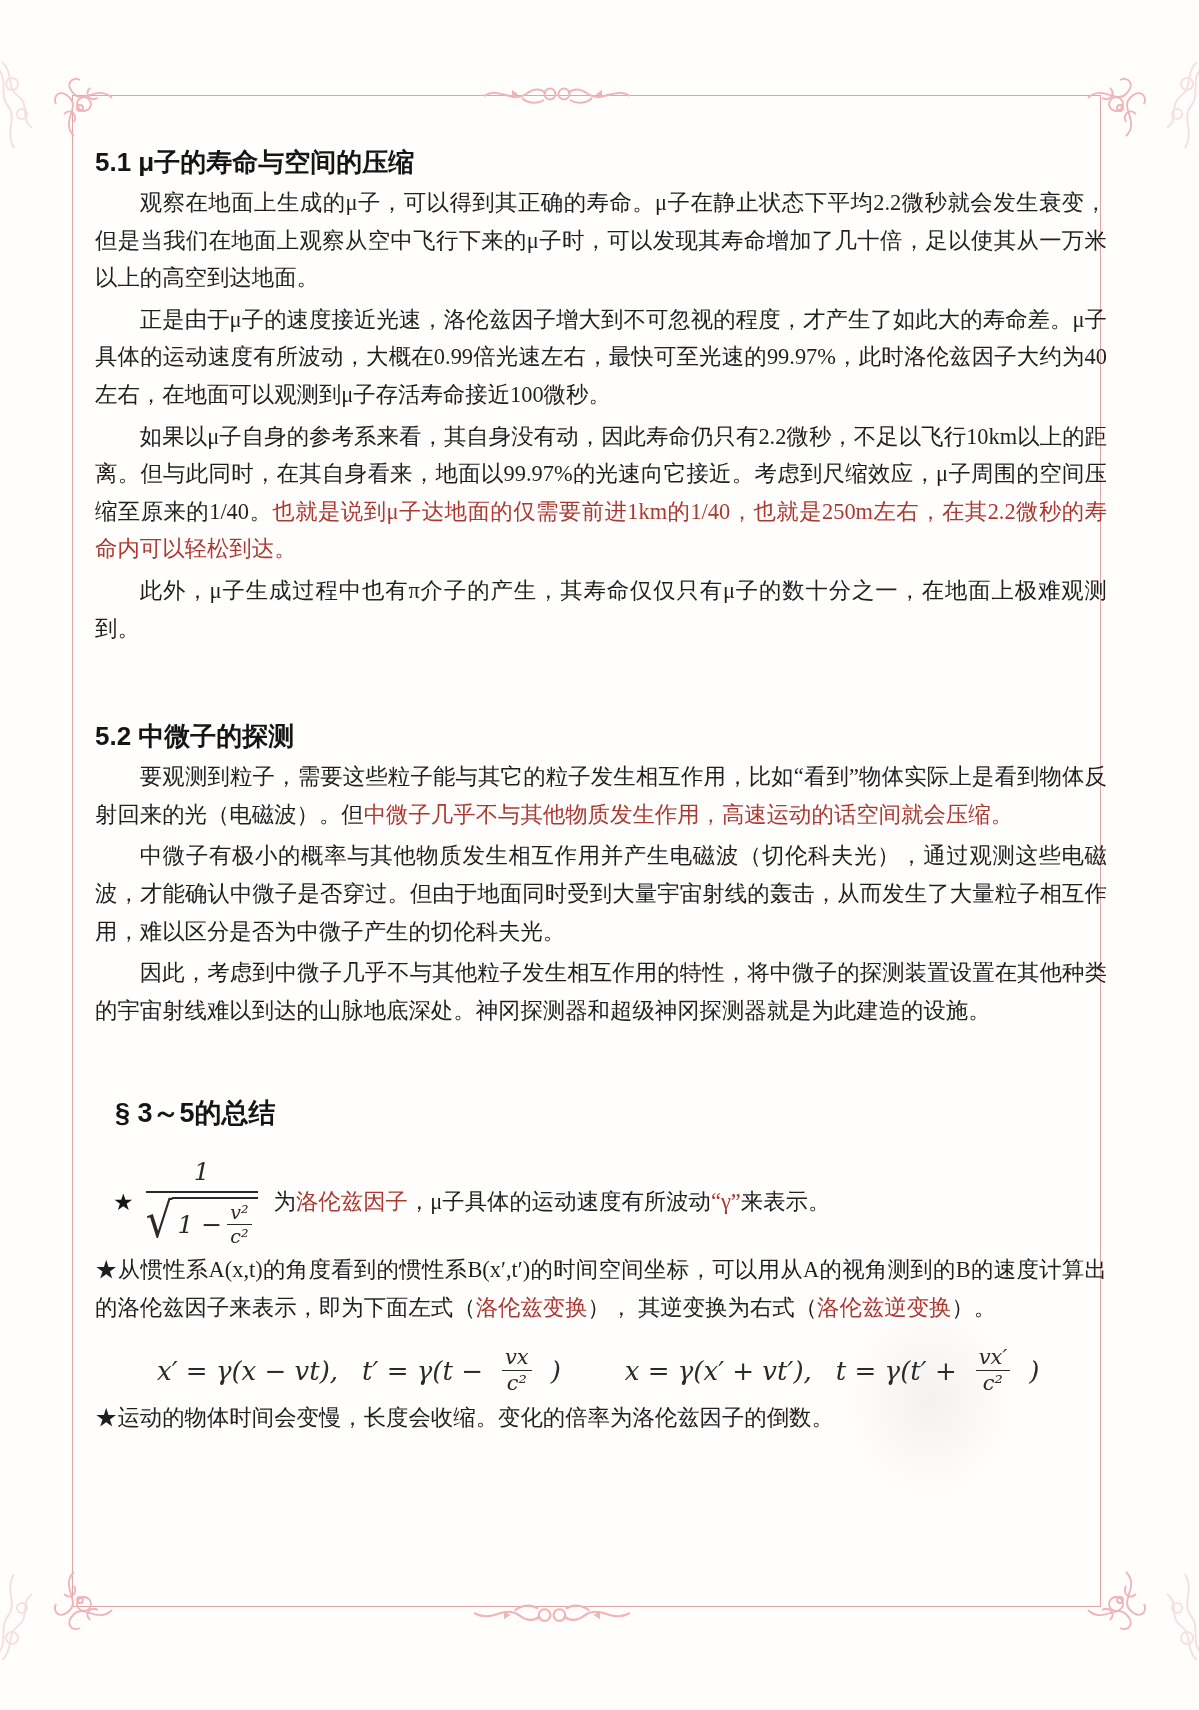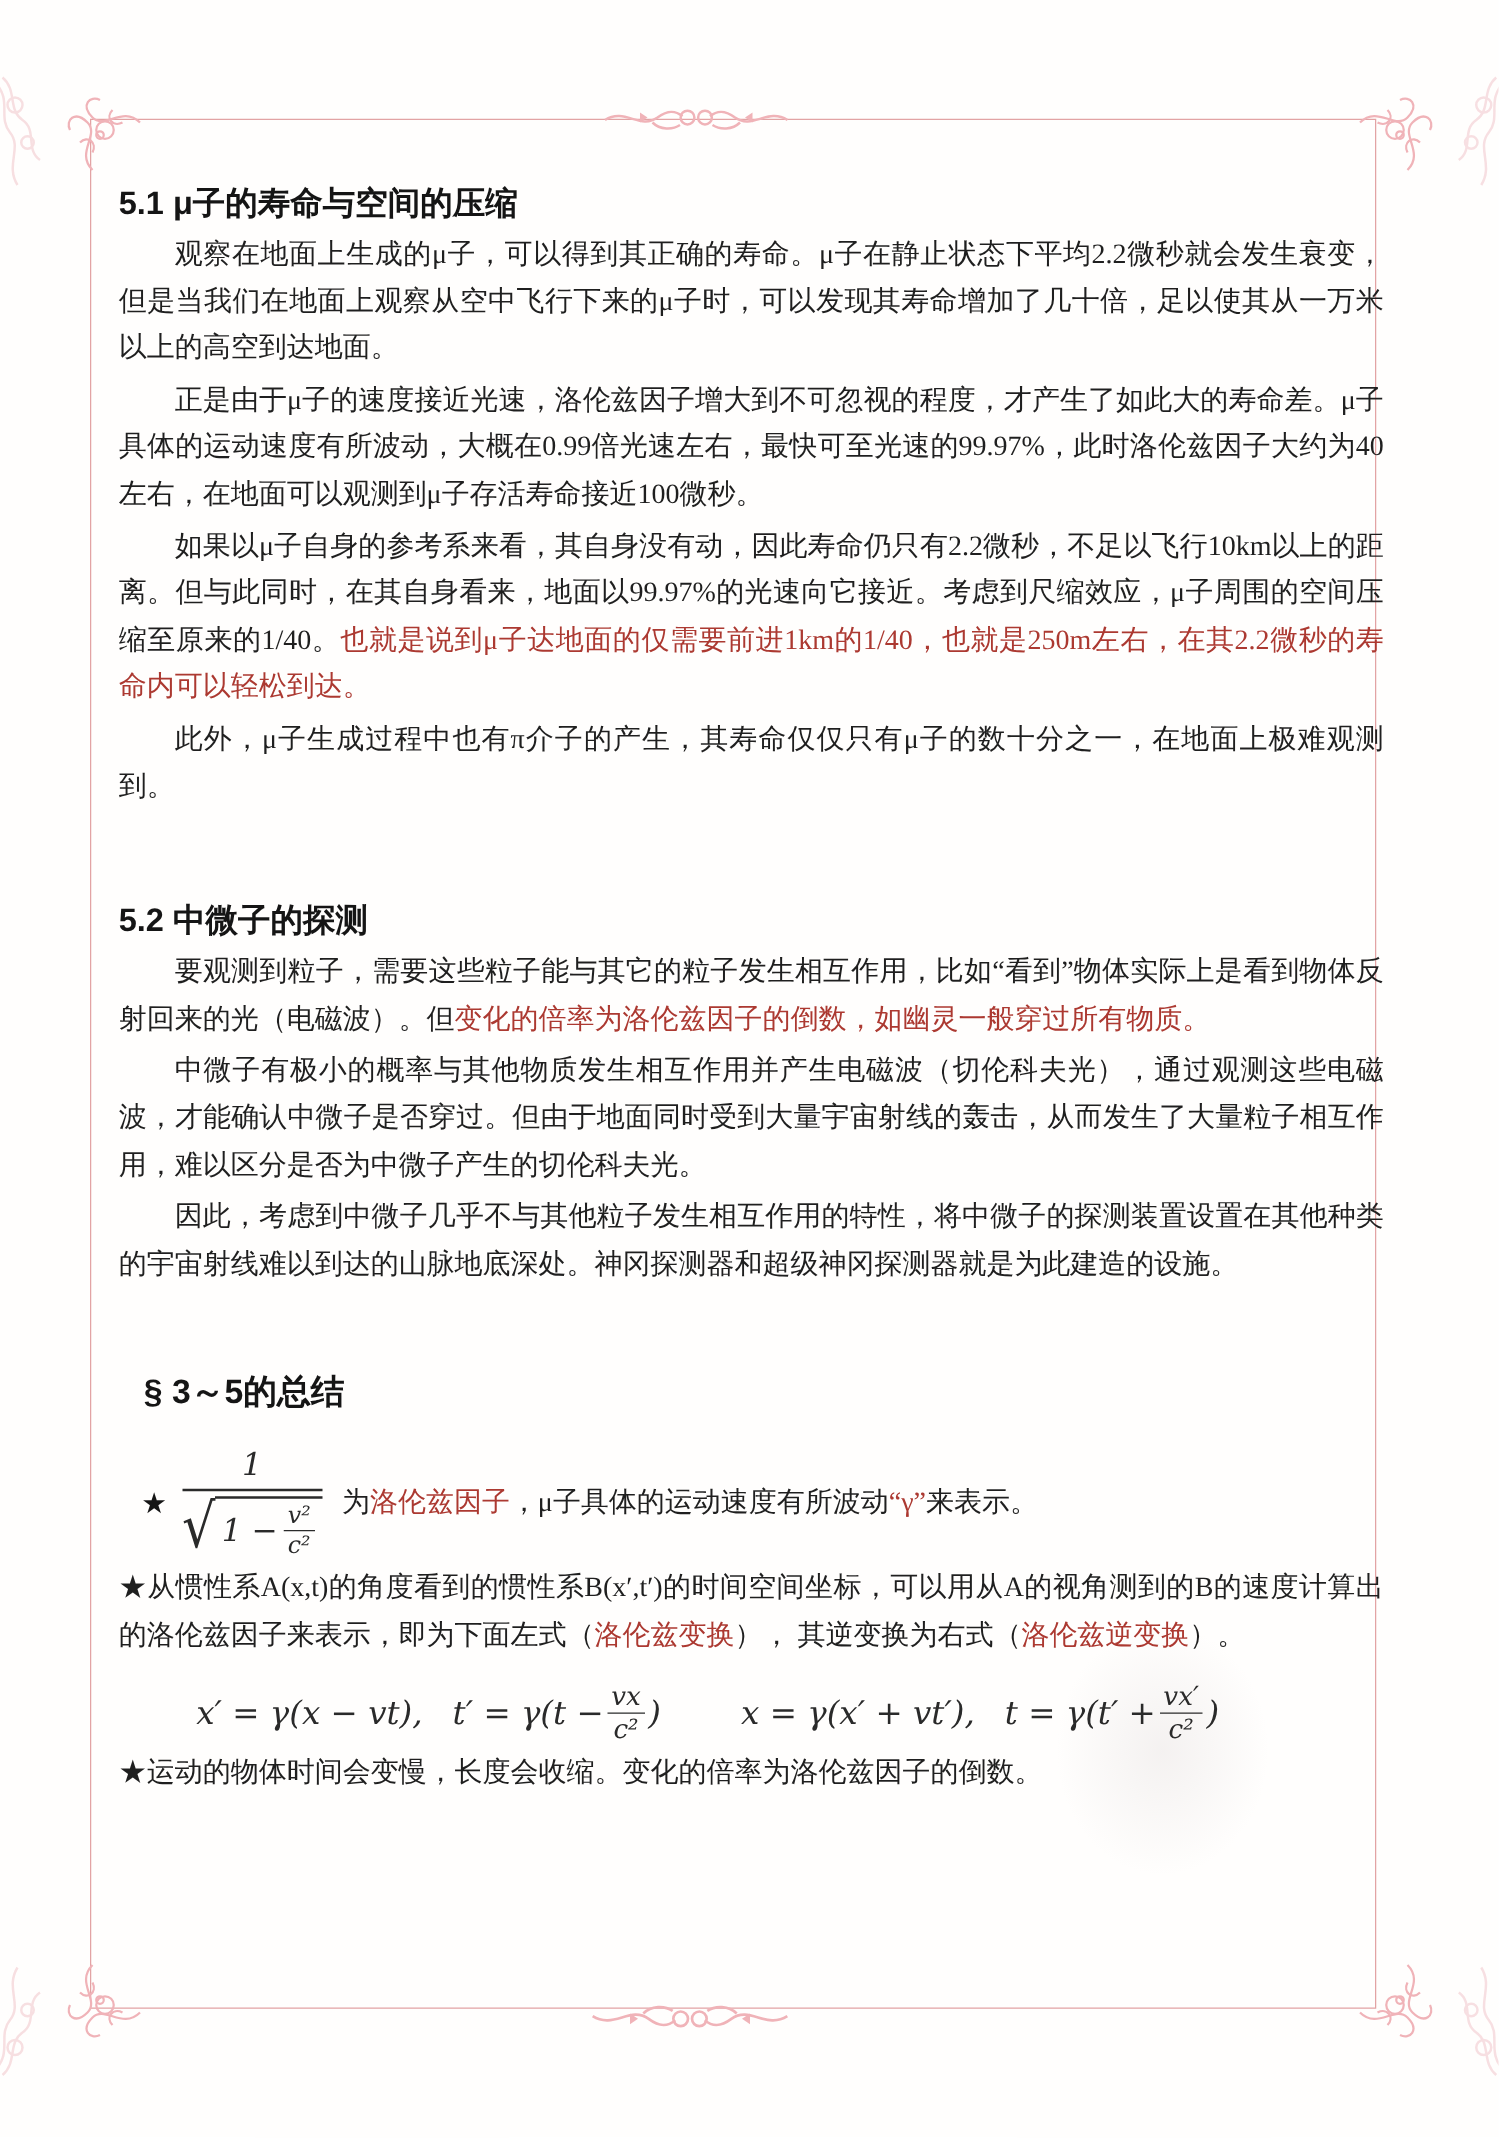--- a/index.html
+++ b/index.html
@@ -62,21 +62,21 @@
   .bf-num{text-align:center;border-bottom:2px solid #2a2a2a;padding:0 6px 5px;}
   .bf-den{display:flex;align-items:flex-start;justify-content:center;padding-top:4px;}
   .rad{font-style:normal;font-size:42px;line-height:1;transform:scaleY(1.15);transform-origin:top;}
   .radicand{border-top:2px solid #2a2a2a;display:inline-flex;align-items:center;gap:5px;padding:3px 6px 0 5px;}
   .frac{display:inline-flex;flex-direction:column;align-items:center;line-height:1.1;font-size:19px;}
   .fr-num{border-bottom:1.8px solid #2a2a2a;padding:0 3px 1px;}
   .fr-den{padding-top:1px;}
   .b2{margin-top:28px;}
   .eqrow{display:flex;align-items:center;margin:20px 0 0 62px;gap:64px;}
   .eq{display:inline-flex;align-items:center;font-size:26px;}
-  .eq .frac{font-size:21px;margin:0 3px;text-align:right;}
+  .eq .frac{font-size:21px;margin:0 19px;text-align:right;}
   .eq-sep{display:inline-block;width:24px;}
   .b3{margin-top:34px;}
 </style>
 </head>
 <body>
 
 <div class="page">
 
   <svg class="outer o-tl" viewBox="0 0 96 96" fill="none" stroke="currentColor" stroke-width="2">
     <path d="M4,8 C18,22 6,36 16,48 C26,60 12,74 22,90"></path>
@@ -167,21 +167,21 @@
     <section>
       <h2 class="h51">5.1 μ子的寿命与空间的压缩</h2>
       <p class="body"><span>观察在地面上生成的μ子，可以得到其正确的寿命。μ子在静止状态下平均2.2微秒就会发生衰变，但是当我们在地面上观察从空中飞行下来的μ子时，可以发现其寿命增加了几十倍，足以使其从一万米以上的高空到达地面。</span></p>
       <p class="body"><span>正是由于μ子的速度接近光速，洛伦兹因子增大到不可忽视的程度，才产生了如此大的寿命差。μ子具体的运动速度有所波动，大概在0.99倍光速左右，最快可至光速的99.97%，此时洛伦兹因子大约为40左右，在地面可以观测到μ子存活寿命接近100微秒。</span></p>
       <p class="body"><span>如果以μ子自身的参考系来看，其自身没有动，因此寿命仍只有2.2微秒，不足以飞行10km以上的距离。但与此同时，在其自身看来，地面以99.97%的光速向它接近。考虑到尺缩效应，μ子周围的空间压缩至原来的1/40。</span><span class="red">也就是说到μ子达地面的仅需要前进1km的1/40，也就是250m左右，在其2.2微秒的寿命内可以轻松到达。</span></p>
       <p class="body"><span>此外，μ子生成过程中也有π介子的产生，其寿命仅仅只有μ子的数十分之一，在地面上极难观测到。</span></p>
     </section>
 
     <section>
       <h2 class="h52">5.2 中微子的探测</h2>
-      <p class="body"><span>要观测到粒子，需要这些粒子能与其它的粒子发生相互作用，比如“看到”物体实际上是看到物体反射回来的光（电磁波）。但</span><span class="red">变化的倍率为洛伦兹因子的倒数，如幽灵一般穿过所有物质。</span></p>
+      <p class="body"><span>要观测到粒子，需要这些粒子能与其它的粒子发生相互作用，比如“看到”物体实际上是看到物体反射回来的光（电磁波）。但</span><span class="red">中微子几乎不与其他物质发生作用，高速运动的话空间就会压缩。</span></p>
       <p class="body"><span>中微子有极小的概率与其他物质发生相互作用并产生电磁波（切伦科夫光），通过观测这些电磁波，才能确认中微子是否穿过。但由于地面同时受到大量宇宙射线的轰击，从而发生了大量粒子相互作用，难以区分是否为中微子产生的切伦科夫光。</span></p>
       <p class="body"><span>因此，考虑到中微子几乎不与其他粒子发生相互作用的特性，将中微子的探测装置设置在其他种类的宇宙射线难以到达的山脉地底深处。神冈探测器和超级神冈探测器就是为此建造的设施。</span></p>
     </section>
 
     <section>
       <h2 class="hsum">§ 3～5的总结</h2>
 
       <div class="b1row">
         <span class="star">★</span>
         <span class="bigfrac math">

